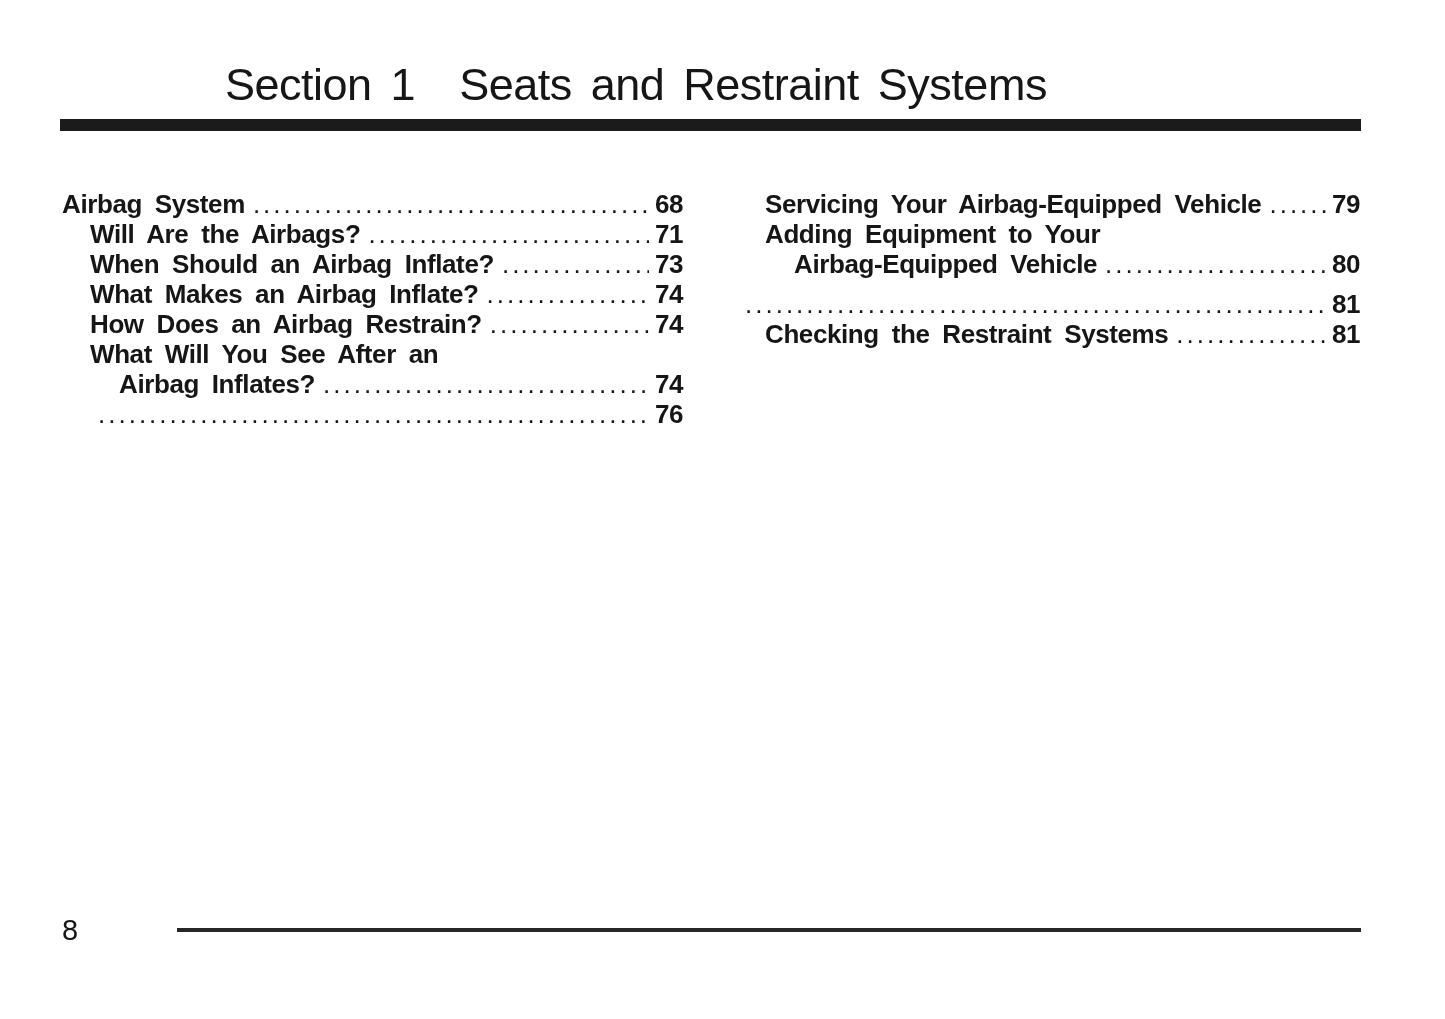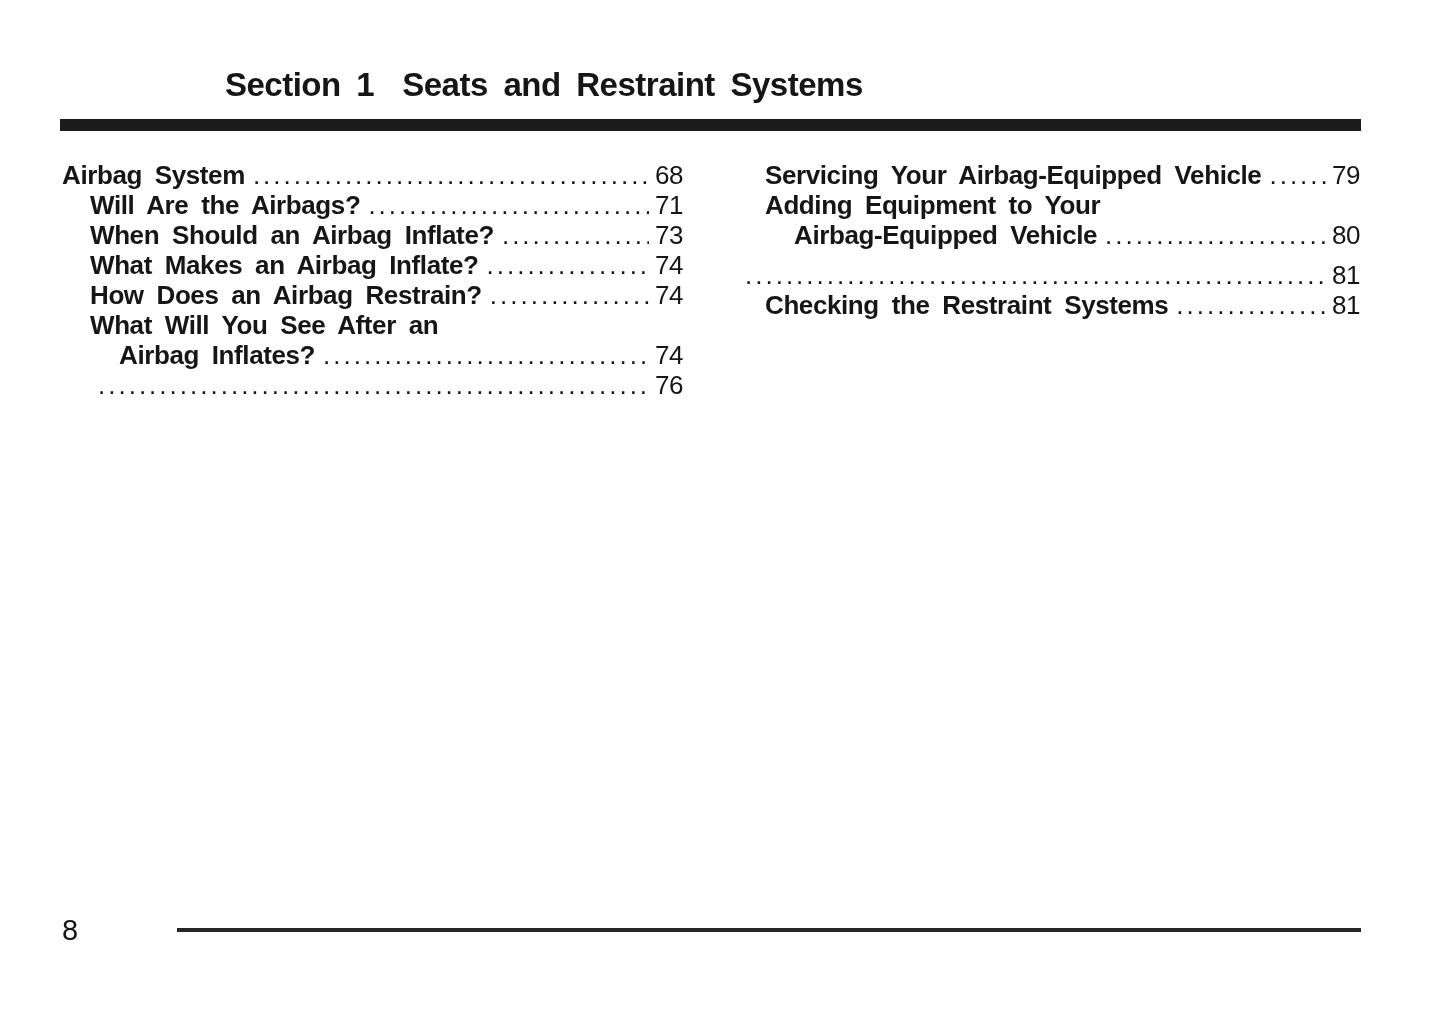--- a/index.html
+++ b/index.html
@@ -16,45 +16,45 @@
     font-family: "Liberation Sans", "DejaVu Sans", sans-serif;
     color: #161616;
   }
 
   
   .title {
     position: absolute;
     top: 62px;
     left: 225px;
     display: flex;
-    gap: 28px;
-    font-size: 33px;
+    gap: 44px;
+    font-size: 45px;
     line-height: 46px;
-    font-weight: bold;
+    font-weight: normal;
     letter-spacing: -0.5px;
     word-spacing: 7px;
     white-space: nowrap;
   }
   .rule-top {
     position: absolute;
     top: 119px;
     left: 60px;
     width: 1301px;
     height: 12px;
     background: #1b1b1b;
   }
 
   
   .toc {
     position: absolute;
     top: 160px;
     left: 62px;
     display: flex;
   }
-  .toc-col { width: 621px; }
+  .toc-col { width: 621px; margin-top: 29px; }
   .toc-col.right { width: 623px; margin-left: 54px; }
 
   .entry {
     display: flex;
     align-items: baseline;
     height: 30px;
     line-height: 30px;
     font-size: 26px;
     letter-spacing: -0.4px;
     white-space: nowrap;
@@ -71,21 +71,21 @@
     margin-left: 8px;
     margin-right: 6px;
     letter-spacing: 3px;
     font-weight: normal;
   }
   .dots::after {
     content: "........................................................................................................";
   }
   .pagenum {
     flex: 0 0 auto;
-    font-weight: normal;
+    font-weight: bold;
   }
 
   
   .footer-pagenum {
     position: absolute;
     left: 62px;
     top: 914px;
     font-size: 29px;
     line-height: 32px;
   }

